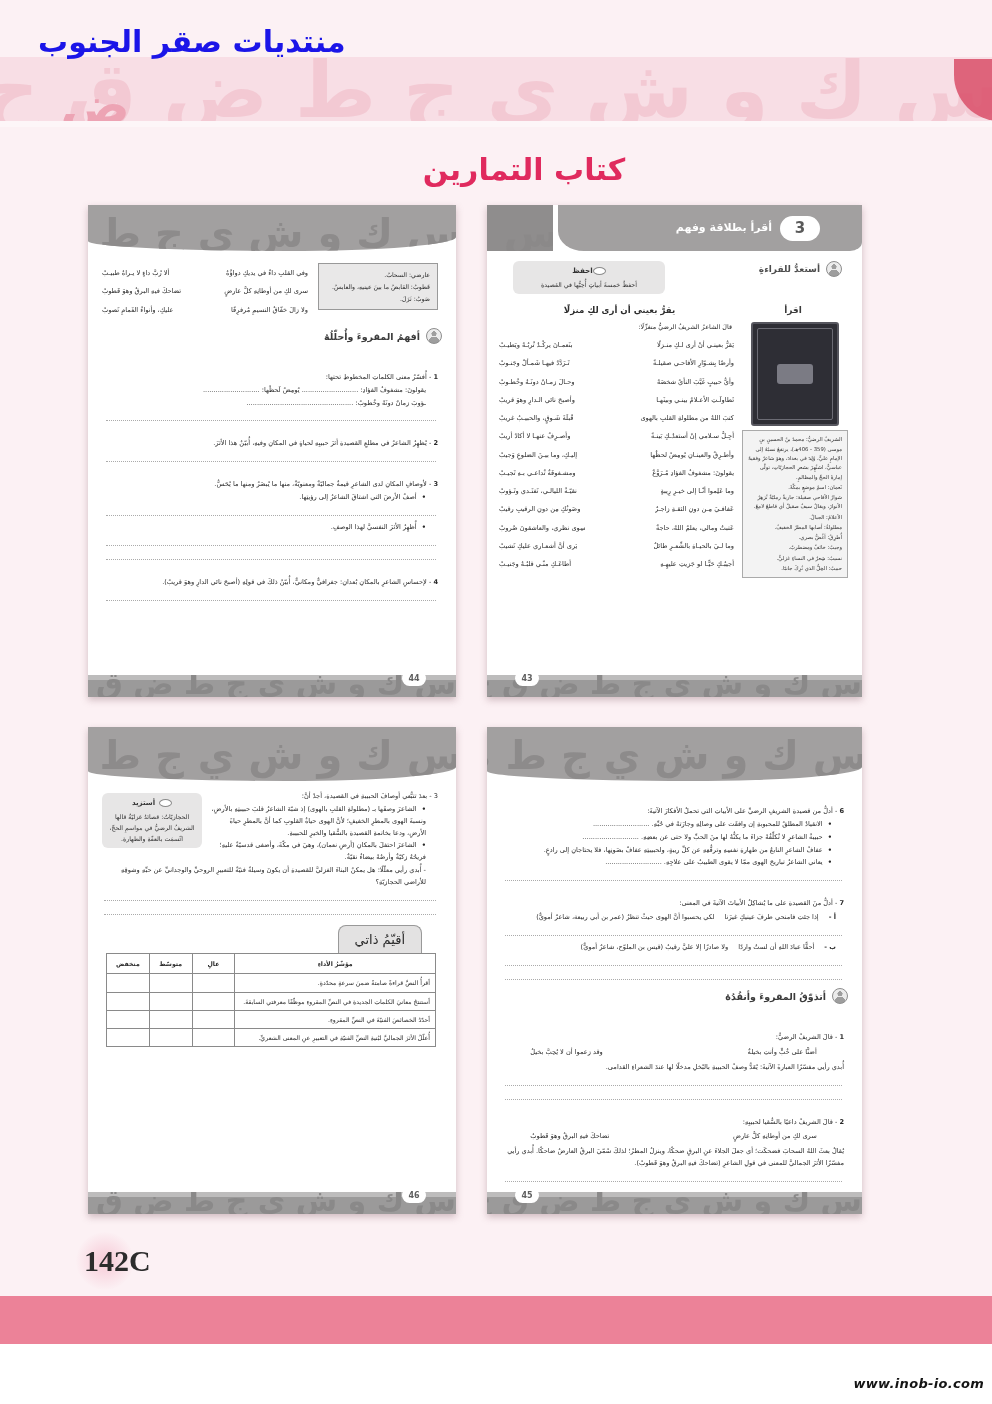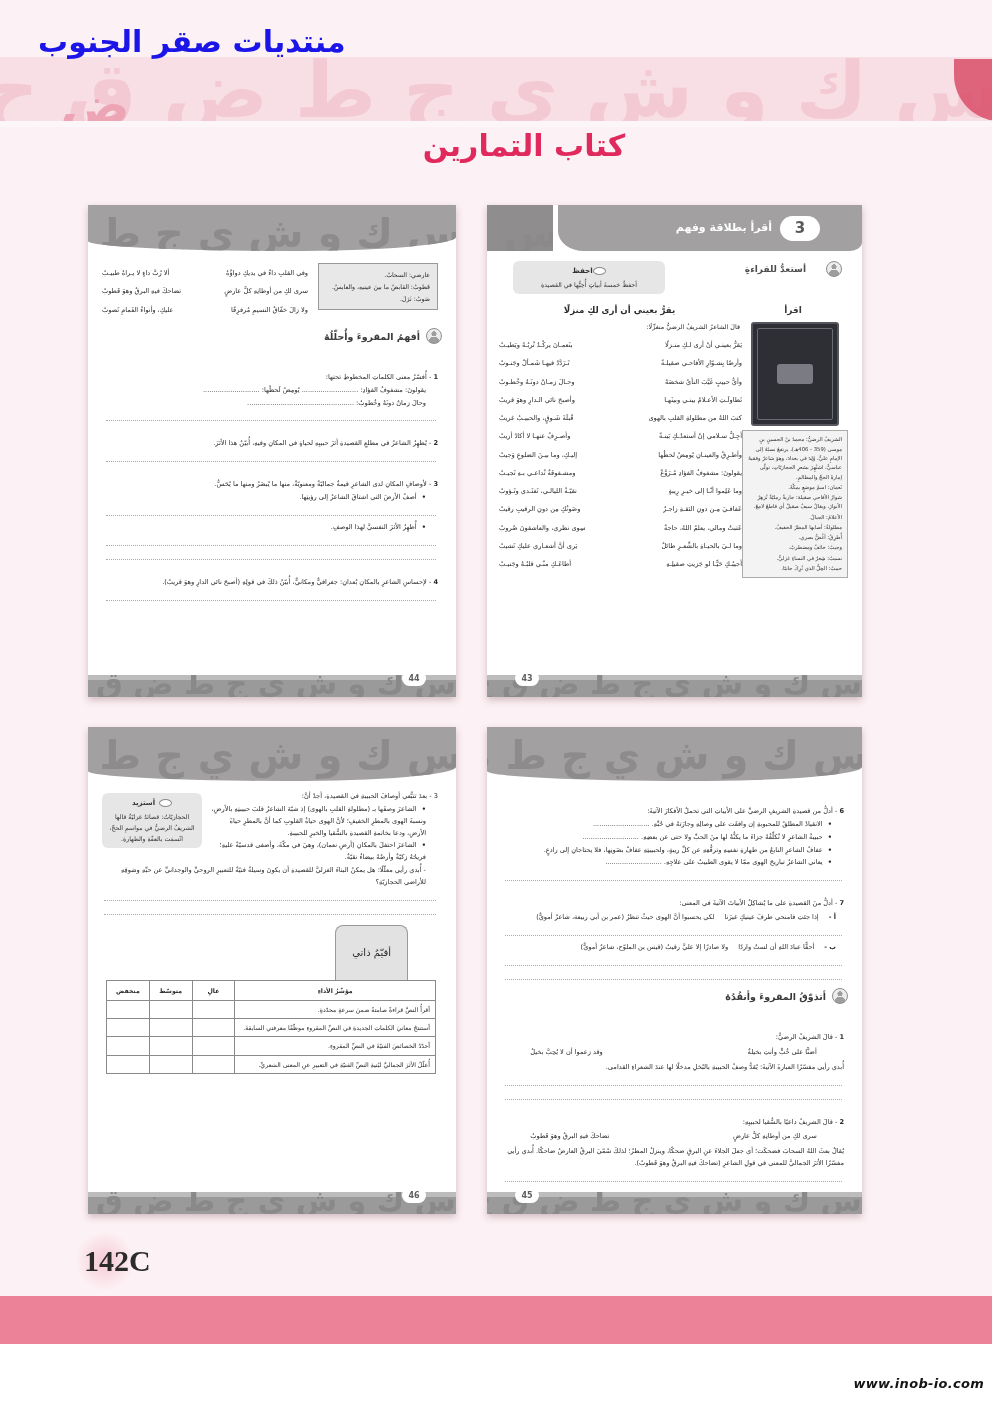--- a/index.html
+++ b/index.html
@@ -6,53 +6,53 @@
   html,body{background:#ffffff}
   body{font-family:"DejaVu Sans",sans-serif}
   .sheet{position:relative;width:992px;height:1404px;background:#fcf1f4;overflow:hidden}
 
   
   .deco-band{position:absolute;top:57px;left:0;width:992px;height:70px;background:#f8dee5;overflow:hidden;border-bottom:6px solid #fdf6f8}
   .deco-letters{position:absolute;top:-12px;right:-10px;white-space:nowrap;direction:rtl;font-weight:bold;font-size:78px;color:#f3c9d3;letter-spacing:10px}
   .acc1{position:absolute;left:60px;top:18px;font-size:52px;font-weight:bold;color:#eda4b4}
   .acc2{position:absolute;right:-8px;top:2px;width:46px;height:62px;background:#d94f68;border-radius:0 0 0 46px;opacity:.85}
   .watermark{position:absolute;top:24px;left:38px;direction:rtl;color:#1b15e8;font-size:30px;font-weight:bold;z-index:5}
-  .main-title{position:absolute;top:128px;left:56px;width:936px;text-align:center;direction:rtl;color:#e02a5e;font-size:30px;font-weight:bold}
+  .main-title{position:absolute;top:152px;left:56px;width:936px;text-align:center;direction:rtl;color:#e02a5e;font-size:30px;font-weight:bold}
 
   
   .page{position:absolute;background:#fff;box-shadow:0 3px 7px rgba(140,100,110,.38);direction:rtl;overflow:hidden;font-size:6.6px;color:#2a2a2a;line-height:1.8}
   #p44{left:88px;top:205px;width:368px;height:492px}
   #p43{left:487px;top:205px;width:375px;height:492px}
   #p46{left:88px;top:727px;width:368px;height:487px}
   #p45{left:487px;top:727px;width:375px;height:487px}
 
   .page-band{position:relative;height:46px;background:#a2a0a0;overflow:hidden;border-radius:0 0 46% 54% / 0 0 14px 10px}
   .tall{height:54px}
   .band-letters{position:absolute;top:-8px;right:-6px;white-space:nowrap;font-weight:bold;font-size:40px;letter-spacing:4px;color:#8b8989;opacity:.9}
 
   
   .banner43{display:flex;align-items:stretch;height:46px;gap:5px}
   .b43-main{flex:1;background:#a2a0a0;display:flex;align-items:center;gap:8px;padding-right:42px;border-radius:0 0 12px 26px / 0 0 9px 20px}
   .badge3{background:#fff;border-radius:14px;min-width:40px;height:25px;display:flex;align-items:center;justify-content:center;font-size:15px;font-weight:bold;color:#5a5a5a}
   .banner-label{color:#fff;font-size:11px;font-weight:bold}
   .b43-dark{width:66px;background:#8f8d8d;position:relative;overflow:hidden}
 
   .p43-row1{display:flex;justify-content:space-between;align-items:flex-start;margin:10px 20px 0 26px}
-  .prepare{display:flex;align-items:center;gap:20px;font-size:9px;font-weight:bold;color:#4c4c4c}
+  .prepare{display:flex;align-items:center;gap:6px;font-size:9px;font-weight:bold;color:#4c4c4c}
   .face-icon{width:16px;height:16px;border-radius:50%;border:1px solid #8e8e8e;flex:0 0 auto;
     background:radial-gradient(circle at 50% 35%, #9e9e9e 0 2.5px, rgba(0,0,0,0) 2.6px),
                radial-gradient(circle at 50% 95%, #9e9e9e 0 5.5px, rgba(0,0,0,0) 5.6px), #ececec}
   .note-box{background:#e7e6e6;border-radius:6px;padding:4px 8px;width:152px;text-align:center;font-size:6.3px;color:#333}
   .note-head{display:flex;align-items:center;justify-content:center;font-size:7.2px;margin-bottom:1px}
   .mini-oval{display:inline-block;width:13px;height:8px;border:1px solid #8a8a8a;border-radius:50%;background:#fff;flex:0 0 auto}
 
   .p43-row2{display:flex;align-items:center;margin:8px 14px 0 14px}
   .read-label{width:110px;text-align:center;font-size:9px;font-weight:bold;color:#3c3c3c}
   .poem-title{flex:1;text-align:center;font-size:8.6px;font-weight:bold;color:#2e2e2e}
-  .p43-body{display:flex;margin:4px 14px 0 12px}
+  .p43-body{display:flex;gap:8px;margin:4px 14px 0 12px}
   .sidebar43{width:106px;flex:0 0 auto;display:flex;flex-direction:column;align-items:center;gap:4px}
   .book{width:88px;height:104px;background:#2e2e35;border:2px solid #56565e;border-radius:3px;position:relative}
   .book::before{content:"";position:absolute;inset:4px;border:1px solid #6b6b74;border-radius:2px}
   .book::after{content:"";position:absolute;left:50%;top:40%;width:36px;height:20px;margin-left:-18px;background:#8e8e99;border-radius:3px;opacity:.8}
   .bio-box{width:100%;border:1px solid #aaa;background:#f3f3f3;padding:4px 5px;font-size:5.3px;line-height:1.75;color:#333}
   .gloss-line{margin-top:1px}
   .poem-col{flex:1;min-width:0}
   .poem-intro{text-align:right;margin:0 2px 3px 0;font-size:6.4px}
   .verse{display:flex;justify-content:space-between;gap:12px;padding:3.2px 0;white-space:nowrap}
   .verse span{overflow:hidden}
@@ -72,21 +72,21 @@
   
   .p44-top{display:flex;gap:10px;margin:12px 18px 0 14px}
   .gloss{width:120px;flex:0 0 auto;background:#e9e8e8;border:1px solid #999;padding:5px 7px;font-size:6.2px;line-height:1.9;align-self:flex-start}
   .verses-col{flex:1;padding-top:2px}
 
   
   .p46-top{position:relative;margin:10px 18px 0 14px}
   .extra-box{float:left;width:100px;background:#e7e6e6;border-radius:6px;padding:4px 3px;margin:2px 8px 4px 0;font-size:6.2px;color:#333;text-align:center}
   .extra-head{display:flex;align-items:center;justify-content:center;gap:4px;font-size:7px;margin-bottom:1px}
   .self-eval{margin:10px 20px 0 18px}
-  .eval-tab{display:inline-block;background:#e3e2e2;border:1px solid #999;border-bottom:none;border-radius:8px 8px 0 0;padding:18px 16px;font-size:10px;margin-right:28px}
+  .eval-tab{display:inline-block;background:#e3e2e2;border:1px solid #999;border-bottom:none;border-radius:8px 8px 0 0;padding:2px 16px;font-size:13px;margin-right:14px}
   table.eval{width:100%;border-collapse:collapse;background:#fff}
   table.eval th,table.eval td{border:1px solid #8a8a8a;font-size:6.2px;padding:3px 5px;vertical-align:top}
   table.eval th{font-weight:bold;text-align:center;padding:4px 3px}
   table.eval td.cell{width:13%}
   table.eval td.ind{text-align:right}
 
   
   .pfoot{position:absolute;left:0;right:0;bottom:0;height:32px;pointer-events:none}
   .wavebg{position:absolute;left:0;right:0;bottom:0;height:22px;background:#9b9a9a;overflow:hidden}
   .wavebg::before{content:"";position:absolute;top:-9px;left:-4%;width:108%;height:14px;background:#bdbcbc;border-radius:50% 50% 0 0 / 100% 100% 0 0}
@@ -222,21 +222,21 @@
               <span>عَتبتُ ومالي، يعلمُ اللهُ، حاجةٌ</span>
               <span>سِوى نظري، والعاشقونَ ضُروبُ</span>
             </div>
 
             <div class="verse">
               <span>وما لـيَ بالحيـاةِ بالشِّعـرِ طائلٌ</span>
               <span>يَرى أنَّ أشعـاري عليكِ تَشيبُ</span>
             </div>
 
             <div class="verse">
-              <span>أُجيبُـكِ حَيًّـا لو جَزيتِ صقيلِـهِ</span>
+              <span>أُجيبُـكِ حَيًّـا لو جَزيتِ عليهِـهِ</span>
               <span>أطاعَـكِ منّـي قلبُـهُ وجَنيـبُ</span>
             </div>
           </div>
       </div>
     </div>
 
     <footer class="pfoot">
       <div class="wavebg">
         <span class="wave-letters">س ك و ش ي ج ط ض ق ح ك س و ي ش ك ص د</span>
       </div>
@@ -286,21 +286,21 @@
 
     <div class="content-pad">
 
         <div class="item">
           <span class="num">1</span>
           <span> - </span>
           <span>أُفسّرُ معنى الكلماتِ المخطوطِ تحتها:</span>
           <div>
 
           <div class="sub">يقولونَ: مشغوفُ الفؤادِ: ...........................    يُومِضُ لَحظُها: ...........................</div>
-            <div class="sub">وحالَ زمانٌ دونَهُ وخُطوبُ: ...................................................</div>
+            <div class="sub">ـؤوبَ زمانٌ دونَهُ وخُطوبُ: ...................................................</div>
           </div>
           <div>
             
           </div>
           <div class="dotline"></div>
         </div>
 
         <div class="item">
           <span class="num">2</span>
           <span> - </span>

